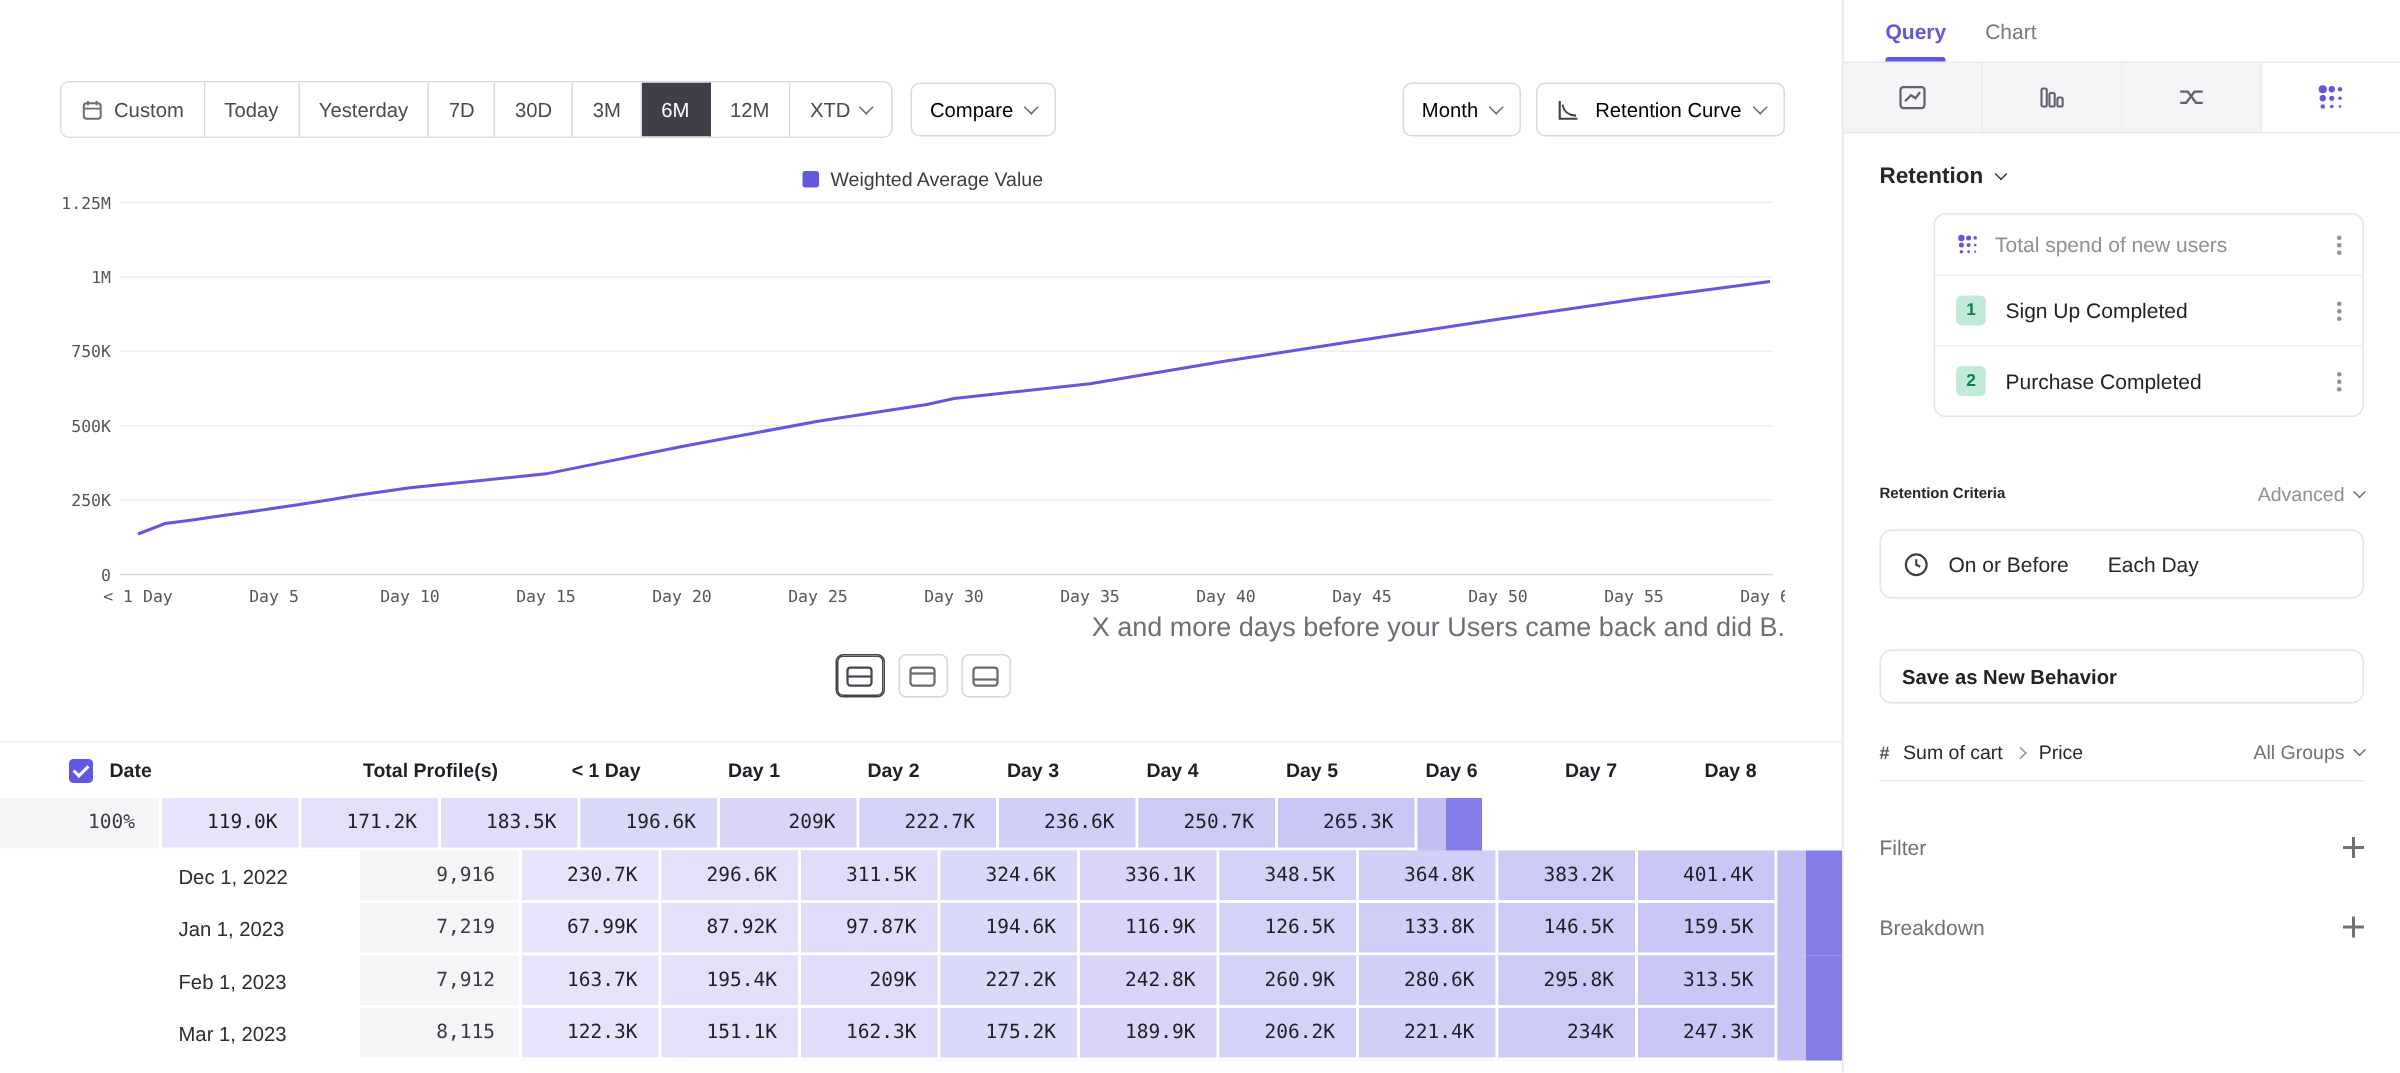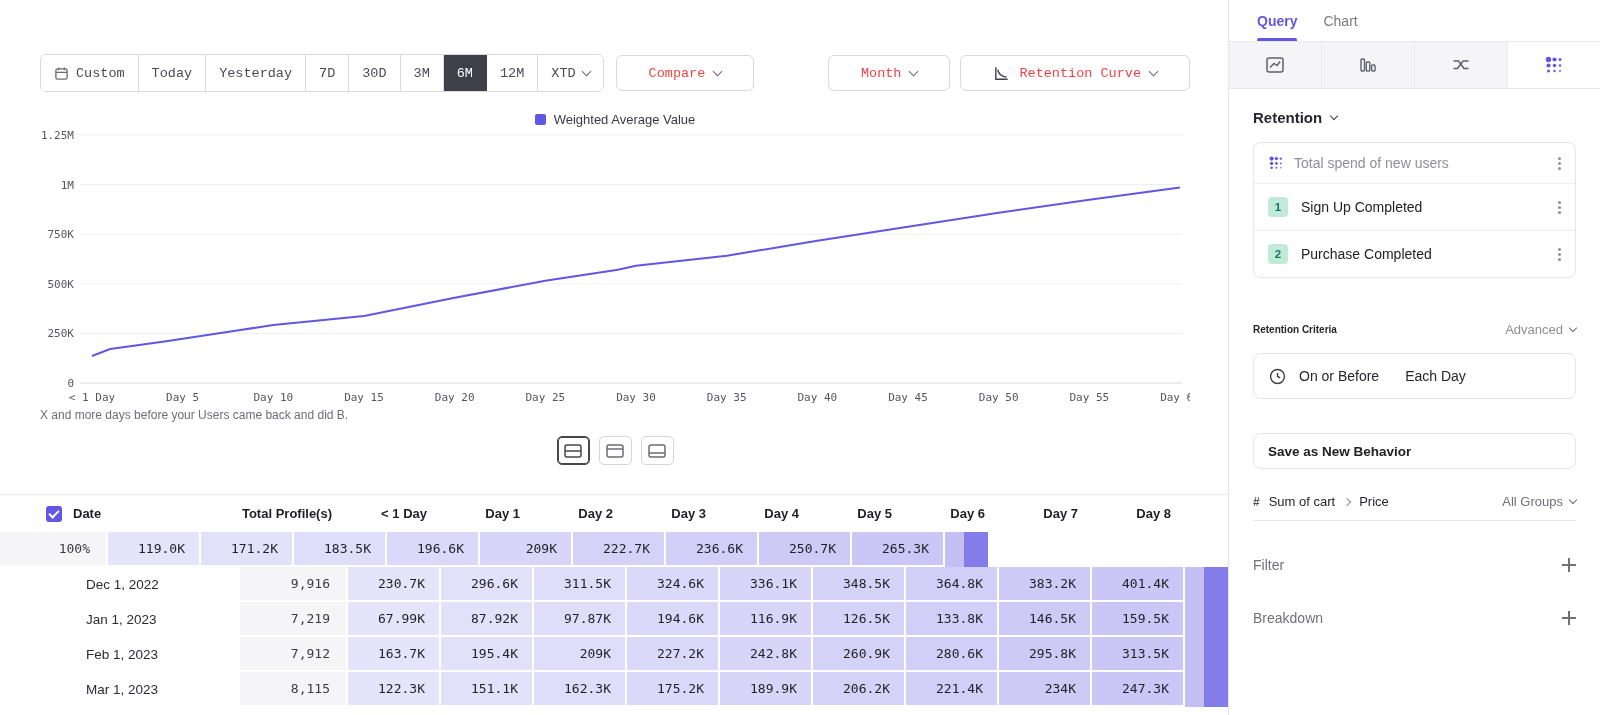--- a/index.html
+++ b/index.html
@@ -2,62 +2,62 @@
 <html><head>
 <meta charset="utf-8">
 <style>
   * { box-sizing: border-box; margin: 0; padding: 0; }
   html,body { width:1600px; height:715px; overflow:hidden; background:#fff;
     font-family:"Liberation Sans", sans-serif; color:#26262e; }
 
   .main { position:absolute; left:0; top:0; width:1228px; height:715px; background:#fff; }
 
   
-  .toolbar { position:absolute; top:54px; left:40px; width:1150px; display:flex; align-items:center;font-family:Liberation Mono, monospace; }
+  .toolbar { position:absolute; top:54px; left:40px; width:1150px; display:flex; align-items:center; }
   .range-wrap { display:flex; border:1px solid #d9d9de; border-radius:6px; overflow:hidden; background:#fff; }
   .seg { height:36px; padding:0 13px; display:flex; align-items:center; gap:7px; border:none;
     border-right:1px solid #d9d9de; background:#fff; font-size:13.5px; color:#4a4a54; cursor:pointer;
     font-family:inherit; }
   .seg:last-child { border-right:none; }
   .seg.active { background:#3f3f4a; color:#fff; border-right-color:#3f3f4a;justify-content:flex-end; }
   .btn { height:36px; border:1px solid #d9d9de; border-radius:6px; background:#fff; display:flex;
-    align-items:center; gap:9px; padding:0 32px; font-size:13.5px; color:#ef4444; cursor:pointer;
+    align-items:center; gap:9px; padding:0 12px; font-size:13.5px; color:#000000; cursor:pointer;
     font-family:inherit; }
   .ml12 { margin-left:12px; }
   .tb-right { margin-left:auto; display:flex; gap:10px; }
 
   .chev { display:inline-block; width:7px; height:7px; border-right:1.6px solid #6b6b76;
     border-bottom:1.6px solid #6b6b76; transform:rotate(45deg); margin-top:-4px; }
   .chev.dk { border-color:#3a3a44; }
   .chev.sm { width:6px; height:6px; }
   .chev-r { display:inline-block; width:6px; height:6px; border-right:1.5px solid #8f8f99;
     border-bottom:1.5px solid #8f8f99; transform:rotate(-45deg); }
 
   
   .legend { position:absolute; top:112px; left:40px; width:1150px; display:flex; justify-content:center;
     align-items:center; gap:8px; }
   .swatch { width:11px; height:11px; border-radius:2px; background:#6257e3; }
   .legend-label { font-size:13px; color:#3a3a44; }
 
   .chart { position:absolute; top:128px; left:40px; width:1150px; height:282px; }
   .tick { font-family:"DejaVu Sans Mono", monospace; font-size:11px; fill:#55555e; }
 
-  .caption { position:absolute; top:408px; left:40px; width:1150px; text-align:left; font-size:12px; color:#6e6e78; }
+  .caption { position:absolute; top:408px; left:40px; width:1150px; text-align:right; font-size:18px; color:#6e6e78; }
 
   .toggles { position:absolute; top:436px; left:40px; width:1150px; display:flex; justify-content:center; gap:9px; }
   .tg { width:33px; height:29px; border:1px solid #d5d5da; border-radius:5px; background:#fff;
     display:flex; align-items:center; justify-content:center; cursor:pointer; }
   .tg.active { border-color:#46464f; box-shadow:inset 0 0 0 1px #46464f; }
 
   
   .table { position:absolute; top:494px; left:0; width:1228px; border-top:1px solid #ececef; }
   .thead { display:flex; height:37px; align-items:center; font-weight:700; font-size:13px; color:#1f1f27; }
   .thead .c-val, .thead .c-total { display:flex; align-items:center; justify-content:flex-end; }
   .c-date { width:240px; display:flex; align-items:center; gap:11px; padding-left:46px; }
-  .c-date.indent { padding-left:86px; }
+  .c-date.indent { padding-left:119px; }
   .c-total { width:108px; padding-right:16px; }
   .c-val { width:93px; padding-right:14px; }
   .c-part { width:19px; }
   .c-edge { width:24px; }
   .trow { display:flex; height:35px; font-size:13px; }
   .trow .c-date { font-size:13.5px; color:#2c2c34; white-space:nowrap; }
   .rlabel { overflow:hidden; text-overflow:ellipsis; max-width:125px; white-space:nowrap; }
   .num { font-family:"DejaVu Sans Mono", monospace; color:#1f1f27; display:flex; align-items:center;
     justify-content:flex-end; border-right:2px solid #fff; border-bottom:2px solid #fff; }
   .trow .c-total { background:#f5f5f7; color:#3a3a44; }
@@ -76,21 +76,21 @@
   .tab.active::after { content:""; position:absolute; left:0; right:0; bottom:0; height:3px; background:#6257e3;
     border-radius:2px 2px 0 0; }
   .viz-tabs { display:flex; height:47px; border-bottom:1px solid #e9e9ec; }
   .viz { flex:1; display:flex; align-items:center; justify-content:center; background:#f5f5f7;
     border-right:1px solid #ececef; cursor:pointer; }
   .viz:last-child { border-right:none; }
   .viz.active { background:#fff; }
   .sb-body { padding:20px 24px 0 24px; }
   .an-head { display:flex; align-items:center; gap:9px; font-size:15px; font-weight:700; color:#26262e; }
 
-  .card { border:1px solid #e4e4e9; border-radius:8px; margin-top:16px; }
+  .card { border:1px solid #e4e4e9; border-radius:8px; margin-top:16px;margin-left:36px; }
   .card-h { display:flex; align-items:center; gap:10px; padding:12px 14px; color:#8f8f99; font-size:14px; }
   .kebab { margin-left:auto; width:3px; height:3px; border-radius:50%; background:#8f8f99;
     box-shadow:0 -5px 0 #8f8f99, 0 5px 0 #8f8f99; cursor:pointer; }
   .step { display:flex; align-items:center; gap:13px; padding:13px 14px; border-top:1px solid #efeff2;
     font-size:14px; color:#222; }
   .badge { width:20px; height:20px; min-width:20px; border-radius:4px; background:#c2ead9; color:#137a5e;
     font-size:11.5px; font-weight:700; display:flex; align-items:center; justify-content:center; }
 
   .crit-head { margin-top:44px; display:flex; align-items:center; justify-content:space-between; }
   .crit-head .t { font-size:10px; font-weight:700; }

